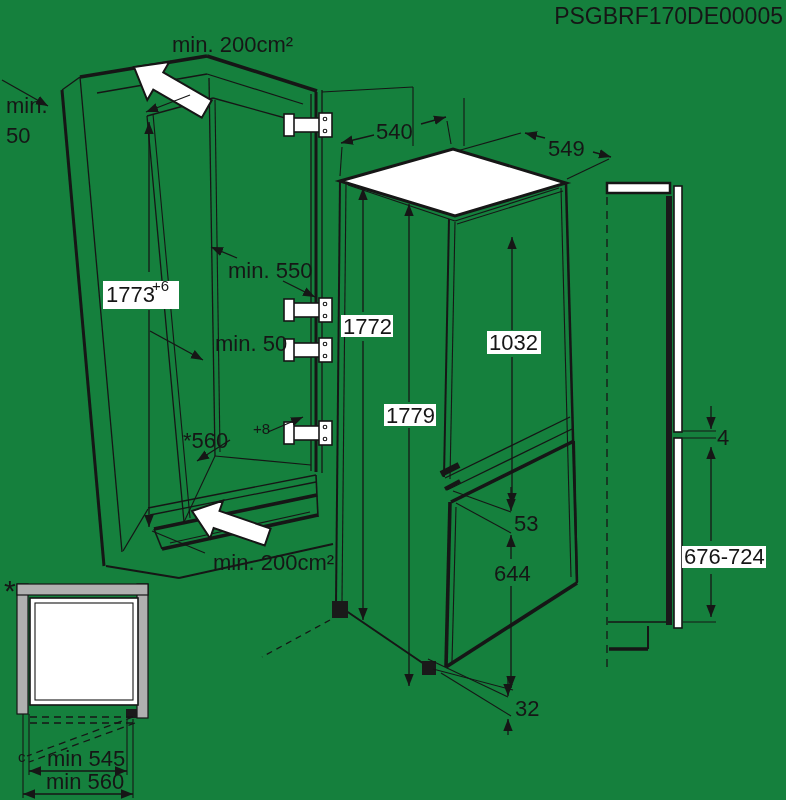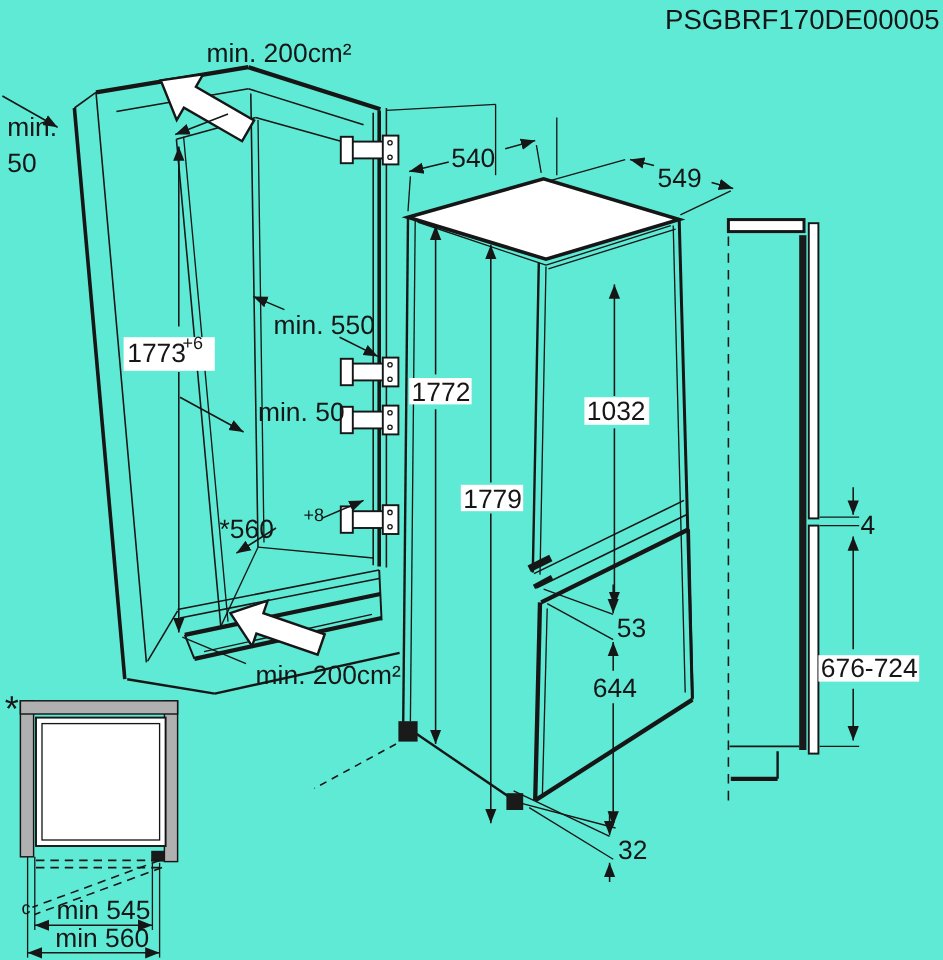--- a/index.html
+++ b/index.html
@@ -1,16 +1,16 @@
 <!DOCTYPE html>
 <html><head>
 <meta charset="utf-8">
 <style>
   html,body{margin:0;padding:0;background:#fff;}
-  .stage{width:786px;height:800px;position:relative;background:#5eead4;overflow:hidden;}
+  .stage{width:786px;height:800px;position:relative;background:#15803d;overflow:hidden;}
   svg{display:block;}
   svg text{font-family:"Liberation Sans","DejaVu Sans",sans-serif;fill:#161616;}
   .lbl{font-size:22px;}
   .sup{font-size:15px;}
   .title{font-size:23px;}
   .small{font-size:15px;}
   .star{font-size:30px;}
   .ln{stroke:#161616;fill:none;}
   .s1{stroke-width:1.1;}
   .s12{stroke-width:1.3;}

